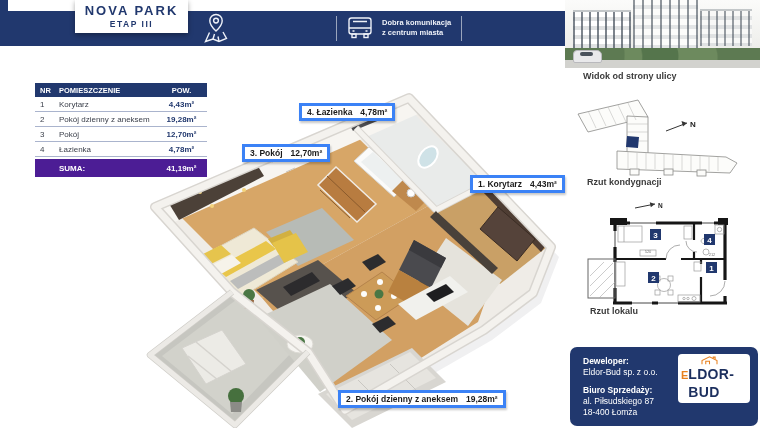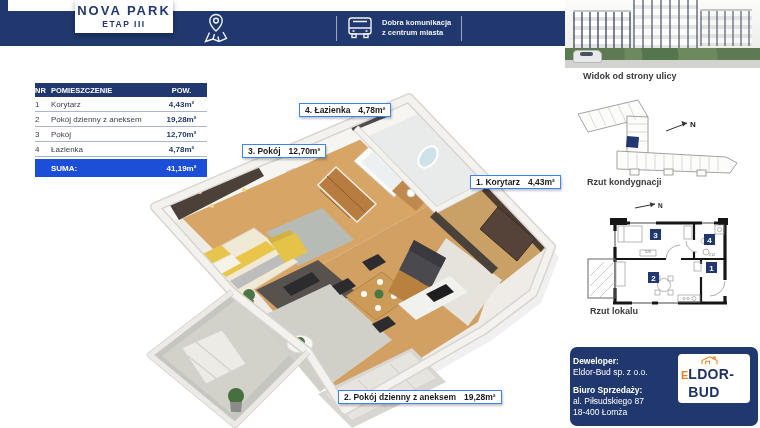--- a/index.html
+++ b/index.html
@@ -3,21 +3,21 @@
 <meta charset="utf-8">
 <style>
   html,body{margin:0;padding:0;background:#ffffff;}
   .page{position:relative;width:760px;height:428px;background:#ffffff;overflow:hidden;
         font-family:"Liberation Sans",sans-serif;}
   .abs{position:absolute;}
 
   
   .band{left:0;top:11px;width:565px;height:35px;background:#21386e;}
   .corner-strip{left:0;top:0;width:8px;height:46px;background:#21386e;}
-  .brand-card{left:75px;top:0;width:98px;height:33px;background:#ffffff;
+  .brand-card{left:75px;top:0;width:113px;height:33px;background:#ffffff;
               box-shadow:0 2px 5px rgba(0,0,0,.35);display:flex;flex-direction:column;
               align-items:center;justify-content:center;z-index:5;}
   .brand-title{font-size:13px;font-weight:600;letter-spacing:2px;color:#21386e;line-height:1;}
   .brand-sub{font-size:8.5px;font-weight:bold;letter-spacing:1.5px;color:#21386e;margin-top:2px;}
   .feature{display:flex;align-items:center;gap:7px;z-index:3;}
   .f-ic{flex:0 0 auto;}
   .f-ic path,.f-ic circle,.f-ic rect,.f-ic line{stroke:#eef1f8;stroke-width:1.4;fill:none;}
   .f-lines{font-size:7.5px;font-weight:600;color:#eef1f8;line-height:1.35;}
   .v-div{width:1px;height:25px;background:rgba(255,255,255,.55);}
 
@@ -46,35 +46,35 @@
        border-radius:4px 5px 2px 2px;border:1px solid #b9b9bd;}
   .car-win{position:absolute;left:6px;top:1px;width:13px;height:4px;background:#4a525c;border-radius:2px;}
 
   .caption{font-size:9px;font-weight:bold;color:#3b3b3b;margin-left:15px;}
 
   
   .tbl{left:35px;top:83px;width:172px;font-size:8px;color:#3a3f4a;}
   .t-hdr,.t-row,.t-ftr{display:flex;align-items:center;}
   .t-hdr{background:#21386e;color:#ffffff;height:14px;font-weight:bold;font-size:7.5px;}
   .t-row{height:14px;border-bottom:1px solid #aab4cd;}
-  .t-ftr{background:#1d4ed8;color:#ffffff;height:18px;font-weight:bold;margin-top:2px;}
-  .c-nr{width:16px;box-sizing:border-box;}
+  .t-ftr{background:#4c1d95;color:#ffffff;height:18px;font-weight:bold;margin-top:2px;}
+  .c-nr{width:24px;padding-left:5px;box-sizing:border-box;}
   .c-name{flex:1;}
   .c-pow{width:46px;text-align:center;padding-right:5px;box-sizing:border-box;}
   .t-row .c-pow{font-weight:bold;color:#21386e;}
 
   
-  .plan-label{background:#ffffff;border:1px solid #3b82f6;padding:1px 5px;
+  .plan-label{background:#ffffff;border:3px solid #3b82f6;padding:1px 5px;
               font-size:8.5px;font-weight:bold;color:#1b1b1b;white-space:nowrap;
               box-shadow:1px 2px 2px rgba(0,0,0,.22);z-index:8;}
   .lab-area{margin-left:8px;}
 
   
   .devbox{left:570px;top:347px;width:188px;height:79px;background:#21386e;border-radius:7px;
-          color:#ffffff;font-size:8.5px;line-height:1.3;box-sizing:border-box;padding:9px 0 0 3px;}
+          color:#ffffff;font-size:8.5px;line-height:1.3;box-sizing:border-box;padding:9px 0 0 13px;}
   .dv-b{font-weight:bold;}
   .dv-gap{height:7px;}
   .eb-logo{position:absolute;right:8px;top:7px;width:66px;background:#ffffff;border-radius:4px;
            padding:2px 3px 2px 3px;display:flex;flex-direction:column;align-items:center;}
   .eb-row{display:flex;align-items:baseline;}
   .eb-e{color:#e8811f;font-size:11px;font-weight:bold;line-height:.9;}
   .eb-rest{color:#1c2f5e;font-size:14px;font-weight:bold;letter-spacing:.3px;}
 </style>
 </head>
 <body>

